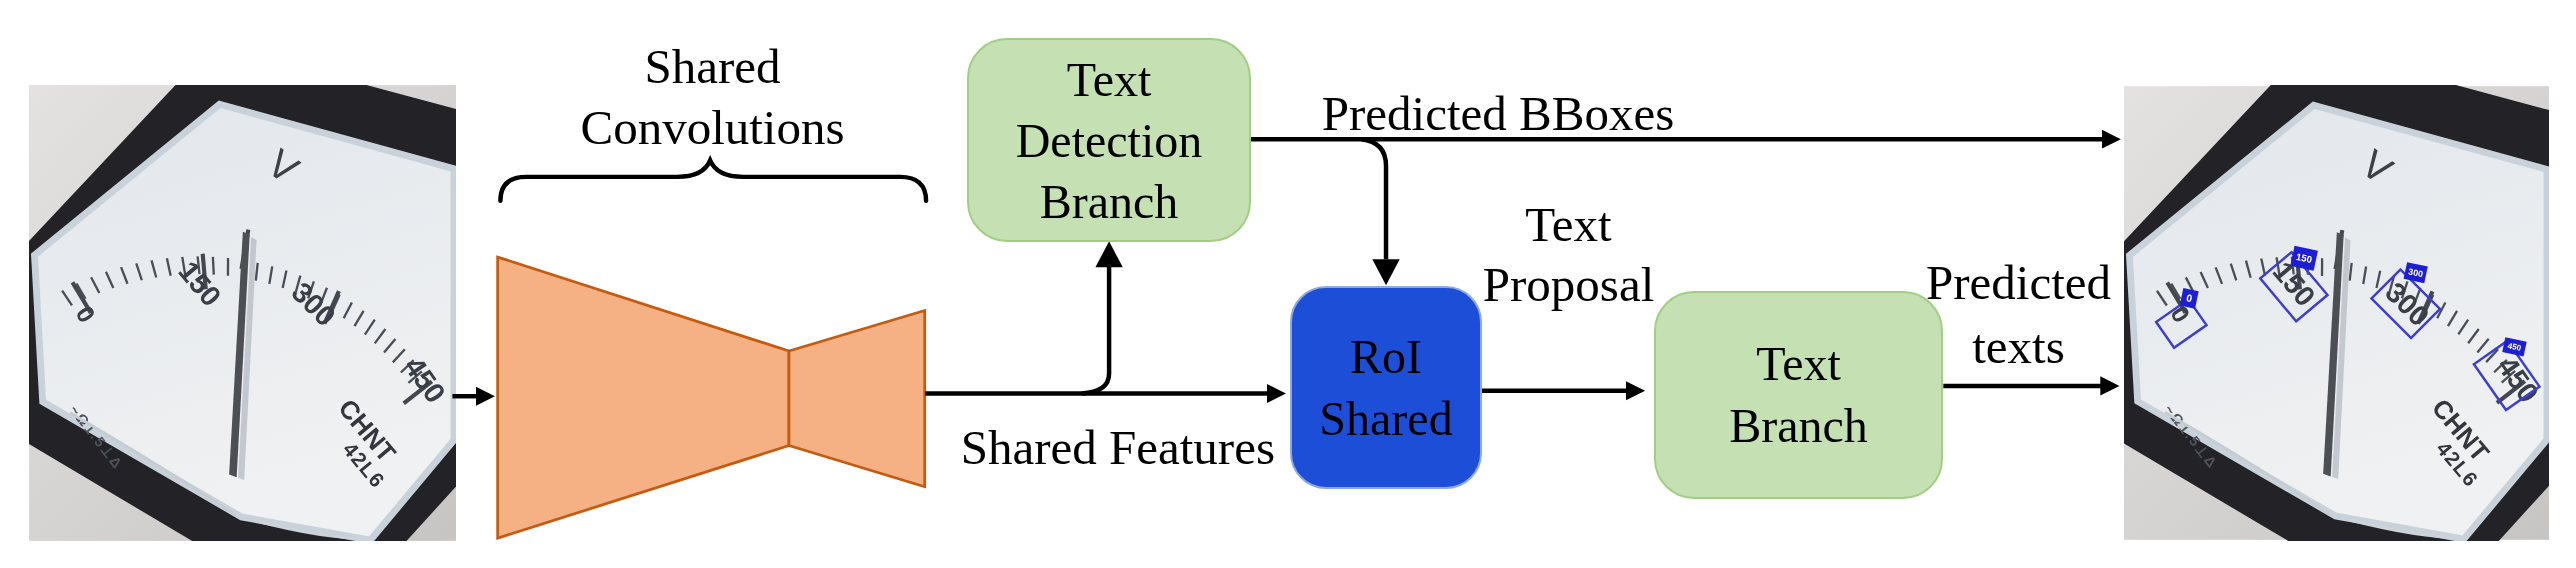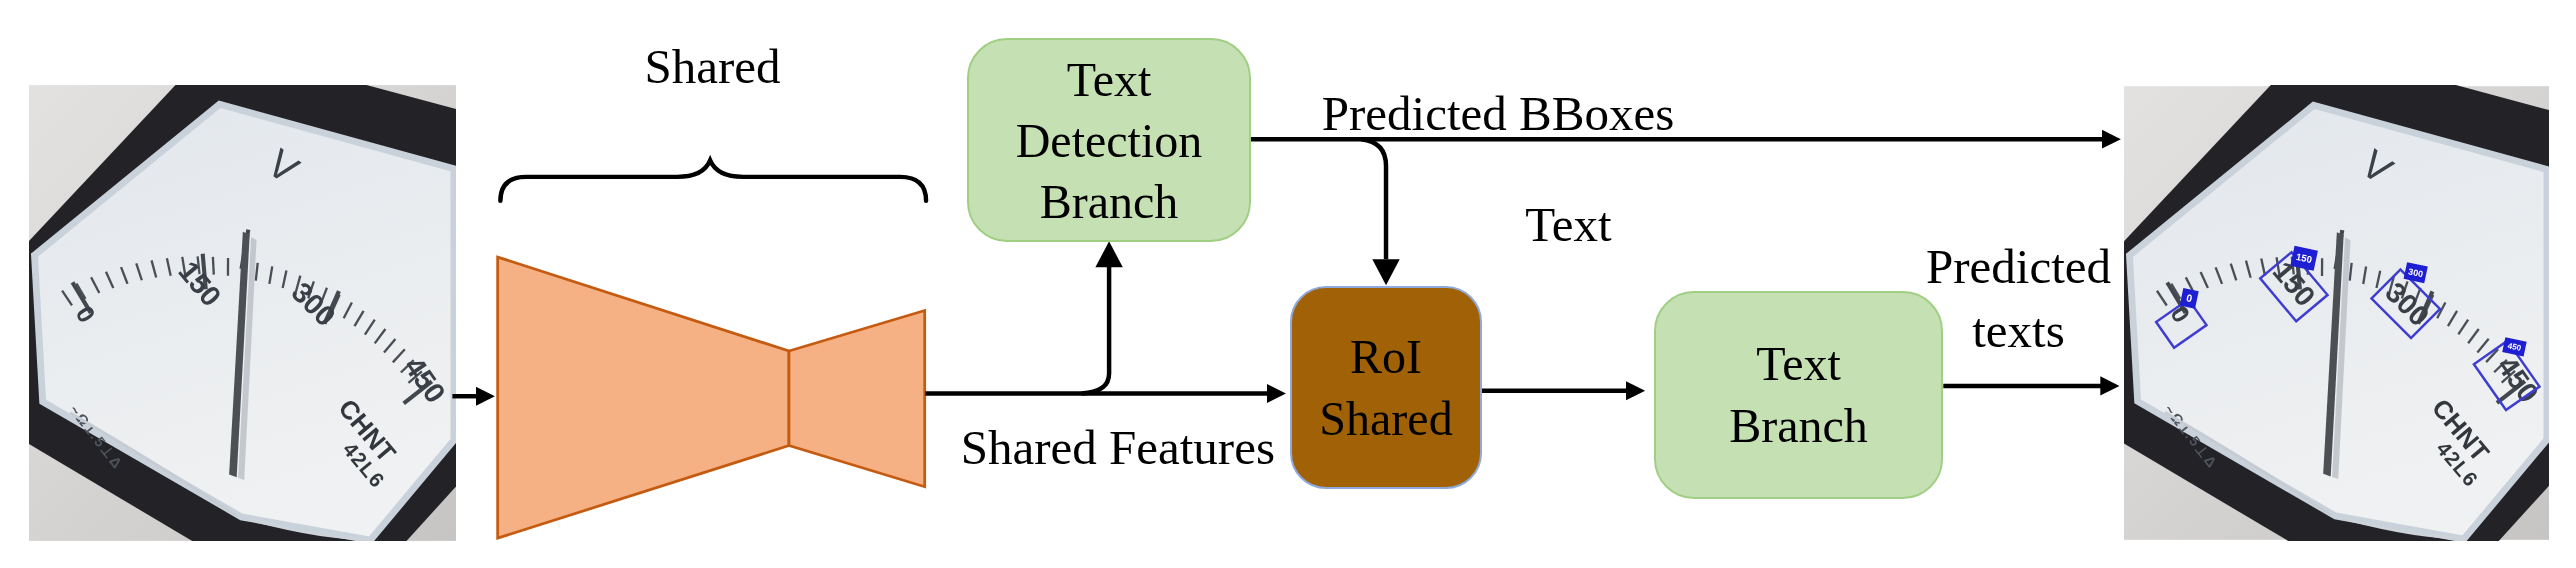--- a/index.html
+++ b/index.html
@@ -7,21 +7,21 @@
     width:2576px;height:569px;position:relative;background:#ffffff;
     font-family:"Liberation Serif", serif;color:#000;overflow:hidden;
   }
   .lbl{position:absolute;text-align:center;font-size:49px;line-height:61px;white-space:nowrap;z-index:3;}
   .node{
     position:absolute;display:flex;flex-direction:column;align-items:center;justify-content:center;
     font-size:48px;line-height:61px;text-align:center;z-index:3;box-sizing:border-box;
   }
   .node span{display:block;}
   .green{background:#c5e0b3;border:2.7px solid #a0cf84;border-radius:40px;}
-  .blue{background:#a16207;border:2.7px solid #8ea9db;border-radius:36px;}
+  .blue{background:#1d4ed8;border:2.7px solid #8ea9db;border-radius:36px;}
   .photo{position:absolute;top:85px;width:427px;height:456px;z-index:1;}
   svg{display:block;}
   #connectors{position:absolute;left:0;top:0;z-index:2;}
 </style>
 </head>
 <body>
 
 <div class="photo" id="photo-left" style="left:29px;">
     <svg width="427" height="456" viewBox="0 0 623 665">
      <defs>
@@ -194,44 +194,45 @@
   <path d="M1986,203 Q2022,207 2022,242 L2022,378" fill="none" stroke="#000" stroke-width="6.5"></path>
   <polygon points="2022,416 2002,378 2042,378" fill="#000"></polygon>
 
   <line x1="2162" y1="570" x2="2374" y2="570" stroke="#000" stroke-width="6.5" marker-end="url(#ah)"></line>
 
   <line x1="2835" y1="563" x2="3066" y2="563" stroke="#000" stroke-width="6.5" marker-end="url(#ah)"></line>
 </svg>
 
 <div class="lbl" style="left:507px;top:36px;width:411px;font-family:Liberation Serif, serif;">
   <span>Shared</span><br>
+  <span>Convolutions</span>
 </div>
 
 <div class="node green" style="left:967px;top:38px;width:284px;height:204px;">
   <span>Text</span>
   <span>Detection</span>
   <span>Branch</span>
 </div>
 
 <div class="lbl" style="left:1296px;top:82px;width:404px;line-height:63px;"><span>Predicted BBoxes</span></div>
 
 <div class="lbl" style="left:953px;top:418px;width:322px;line-height:59px;text-align:right;"><span>Shared Features</span></div>
 
 <div class="node blue" style="left:1290px;top:286px;width:192px;height:203px;line-height:62px;">
   <span>RoI</span>
   <span>Shared</span>
 </div>
 
 <div class="lbl" style="left:1433px;top:195px;width:271px;line-height:60px;">
   <span>Text</span><br>
-  <br>
+  <span>Proposal</span><br>
 </div>
 
 <div class="node green" style="left:1654px;top:291px;width:289px;height:208px;line-height:62px;">
   <span>Text</span>
   <span>Branch</span>
 </div>
 
-<div class="lbl" style="left:1885px;top:235px;width:267px;line-height:64px;">
+<div class="lbl" style="left:1885px;top:251px;width:267px;line-height:64px;">
   <span>Predicted</span><br>
   <span>texts</span>
 </div>
 
 
 </body></html>

